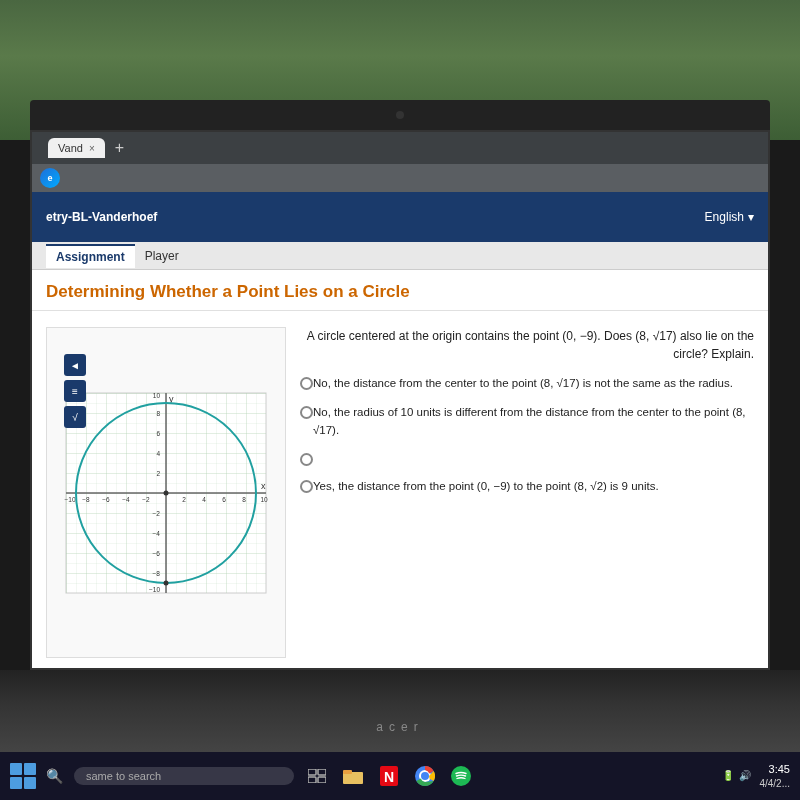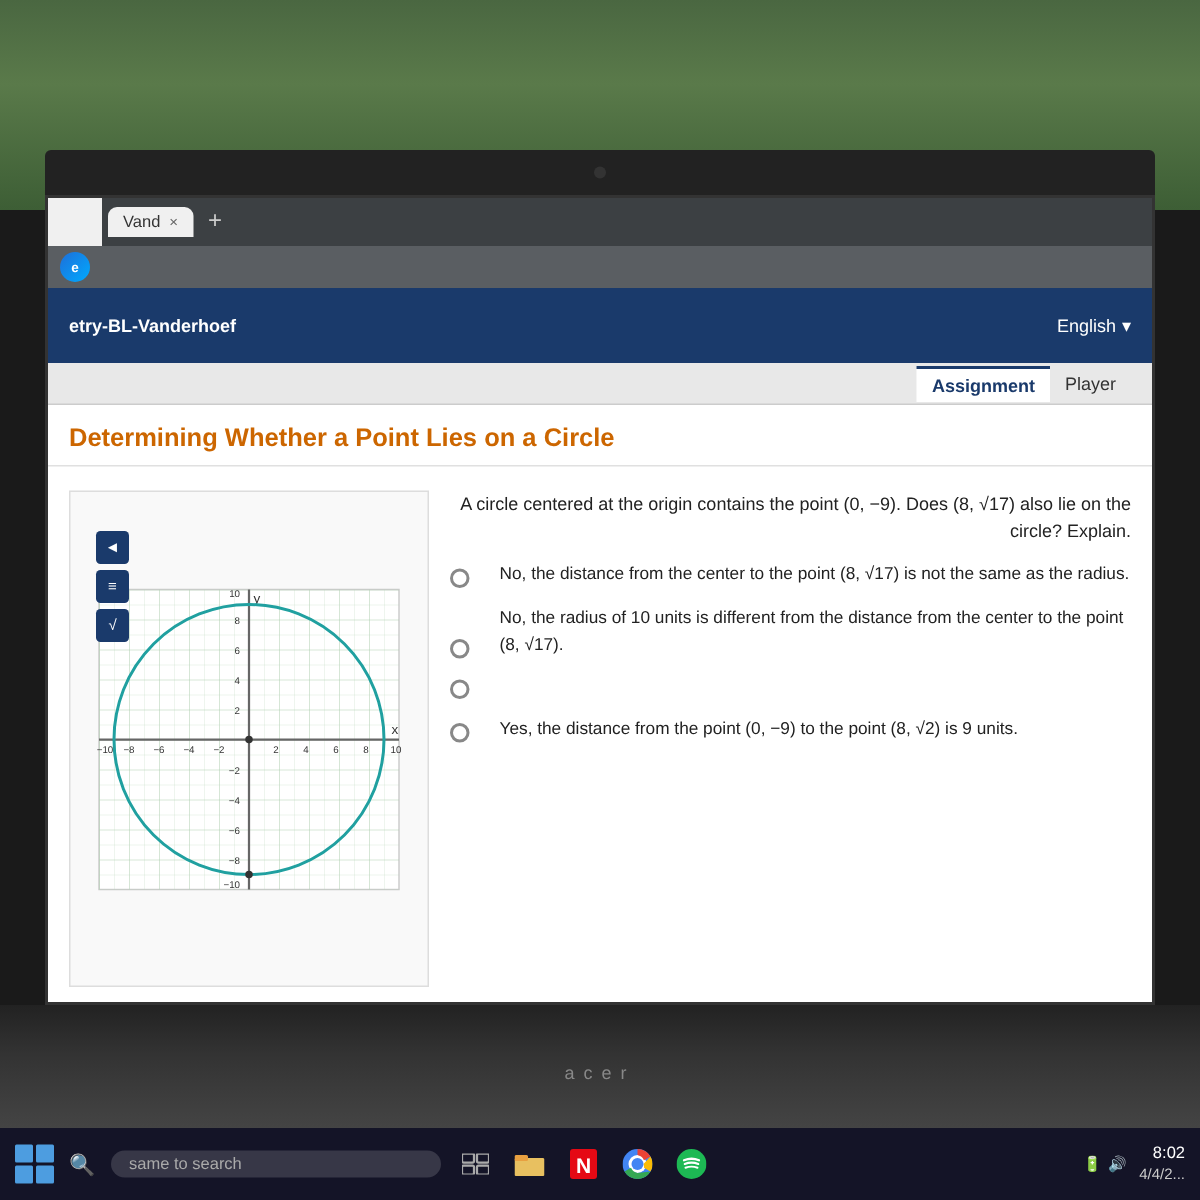--- a/index.html
+++ b/index.html
@@ -53,26 +53,25 @@
       border: 2px solid #333;
       z-index: 3;
       display: flex;
       flex-direction: column;
       border-radius: 0;
     }
 
     
     .browser-chrome {
       background: #3c4043;
-      padding: 4px 4px;
+      padding: 4px 16px;
       display: flex;
       align-items: center;
       gap: 6px;
       min-height: 32px;
-      margin-left: 36px;
     }
     .tab {
       background: #f0f0f0;
       border-radius: 6px 6px 0 0;
       padding: 4px 10px;
       font-size: 11px;
       color: #333;
       display: flex;
       align-items: center;
       gap: 6px;
@@ -152,21 +151,20 @@
     }
 
     
     .nav-tabs {
       background: #e8e8e8;
       padding: 0 14px;
       display: flex;
       align-items: center;
       border-bottom: 1px solid #ccc;
       min-height: 28px;
-      justify-content: flex-end;
     }
     .nav-tab {
       padding: 4px 10px;
       font-size: 12px;
       cursor: pointer;
       color: #333;
     }
     .nav-tab.active {
       background: #fff;
       border-top: 2px solid #1a3a6b;
@@ -222,22 +220,22 @@
       gap: 12px;
     }
     .question-text {
       font-size: 12px;
       color: #222;
       line-height: 1.5;
       text-align: right;
     }
     .answer-option {
       display: flex;
-      align-items: flex-end;
-      gap: 20px;
+      align-items: flex-start;
+      gap: 0;
       cursor: pointer;
     }
     .radio-circle {
       width: 13px; height: 13px;
       border: 2px solid #888;
       border-radius: 50%;
       margin-top: 2px;
       flex-shrink: 0;
       background: white;
     }
@@ -350,21 +348,21 @@
     .laptop-bottom {
       position: absolute;
       bottom: 48px;
       left: 0; right: 0;
       height: 82px;
       background: linear-gradient(180deg, #222 0%, #333 40%, #444 100%);
       z-index: 2;
       display: flex;
       align-items: flex-start;
       justify-content: center;
-      padding-top: 8px;
+      padding-top: 20px;
     }
     .laptop-label {
       color: #888;
       font-size: 12px;
       letter-spacing: 6px;
       margin-top: 30px;
     }
   </style>
 </head>
 <body>
@@ -564,17 +562,17 @@
       </svg>
     </div>
   </div>
 
   <div class="taskbar-right">
     <div class="taskbar-sys">
       <span>🔋</span>
       <span>🔊</span>
     </div>
     <div class="taskbar-time">
-      <div style="color:white; font-size:11px;">8:02</div>
+      <div style="color:white; font-size:11px;">3:45</div>
       <div style="color:#ccc; font-size:10px;">4/4/2...</div>
     </div>
   </div>
 </div>
 
 </body></html>

